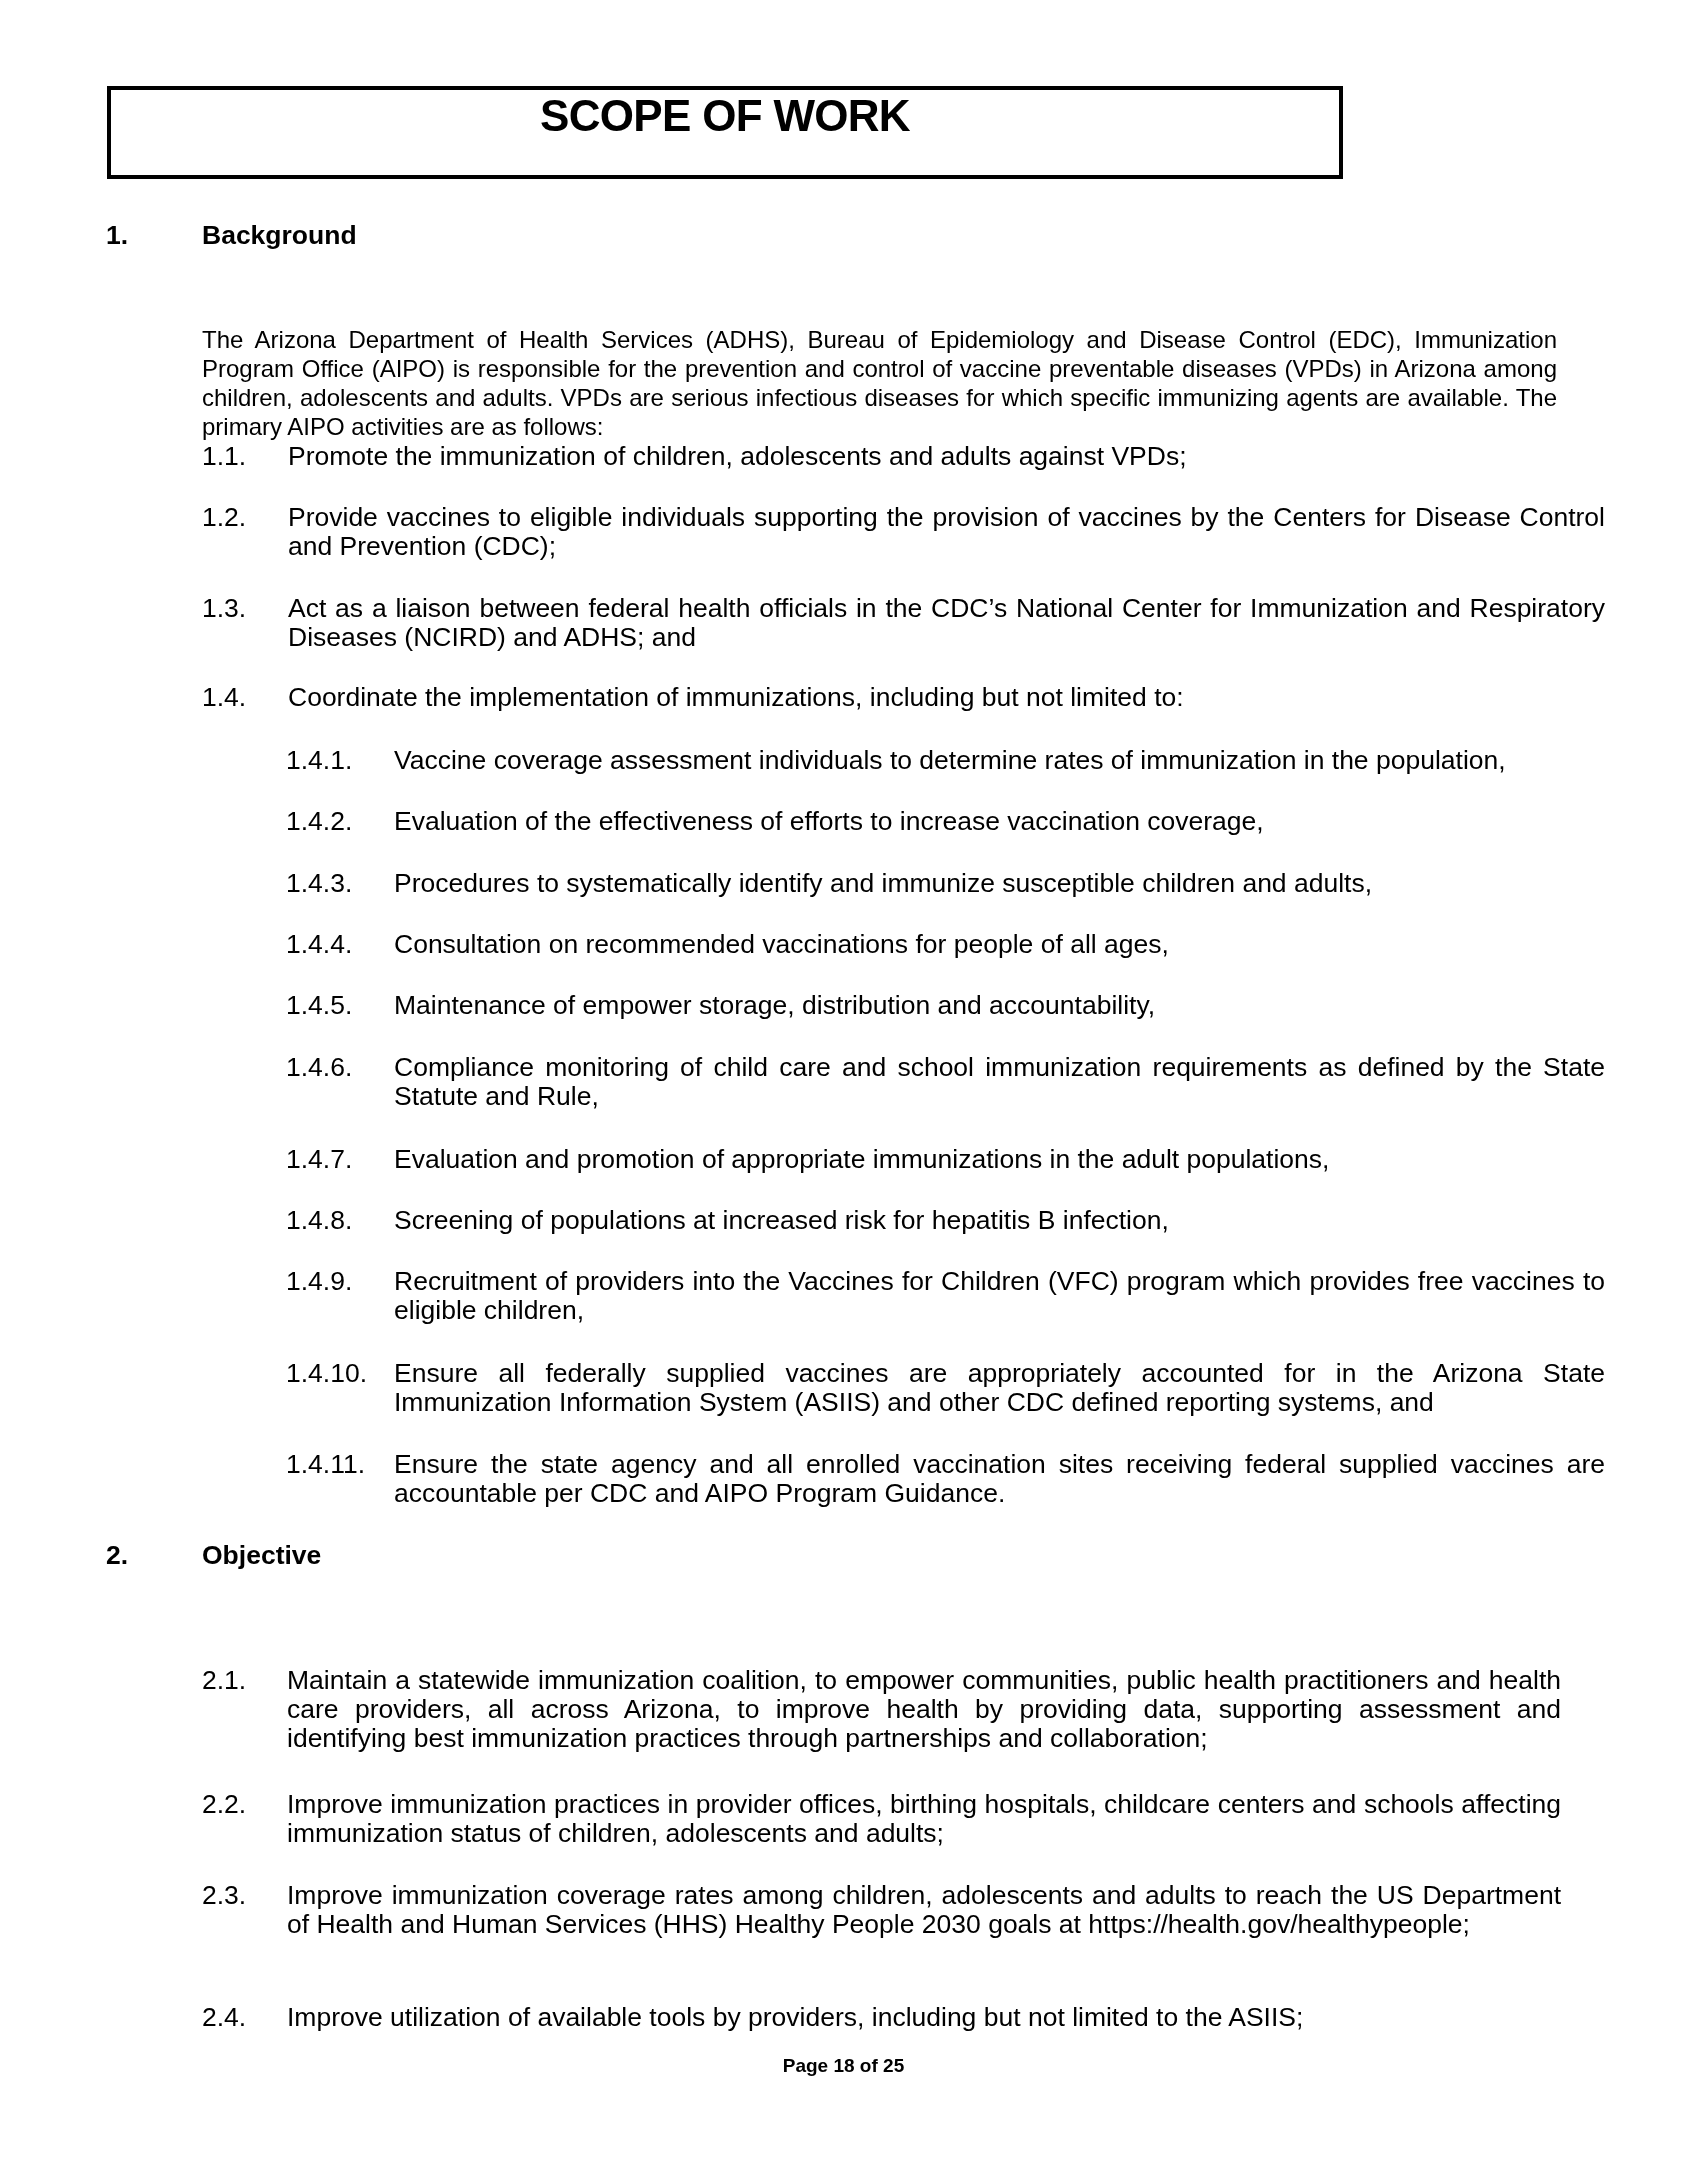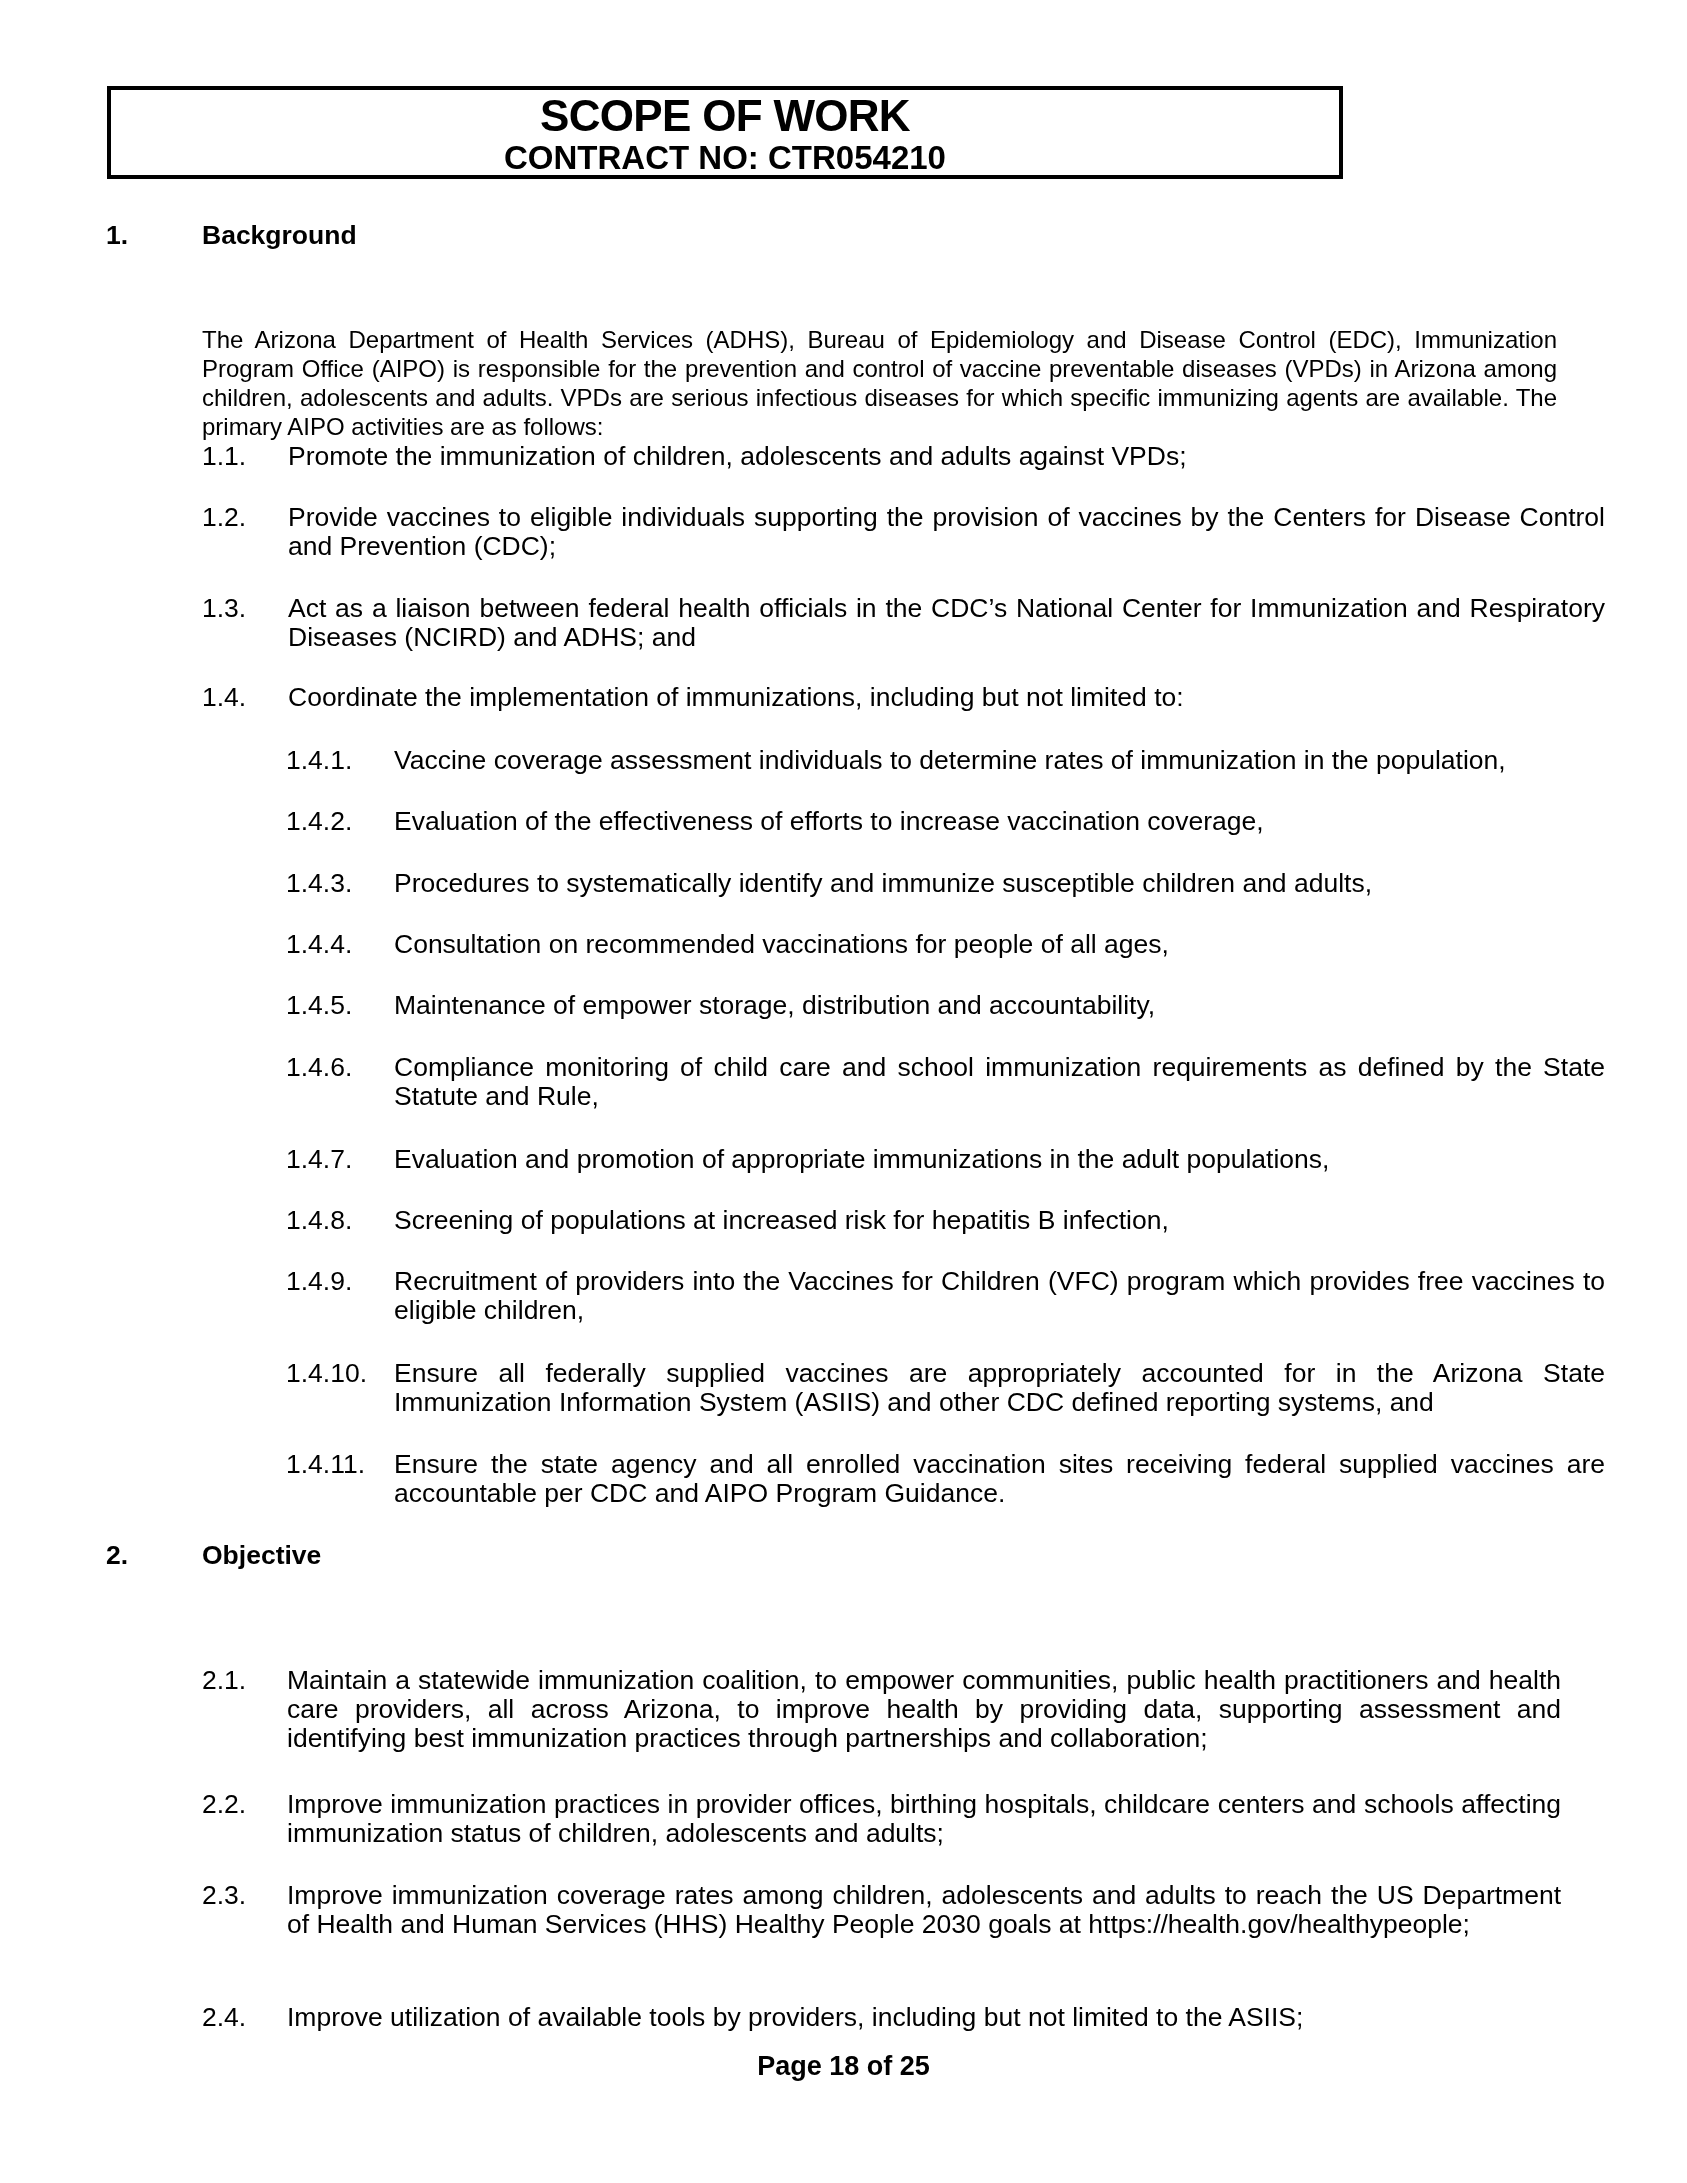--- a/index.html
+++ b/index.html
@@ -42,31 +42,30 @@
   .lvl3 { left: 286px; }
   .lvl3 .text { left: 108px; width: 1211px; }
 
   .obj { left: 202px; }
   .obj .text { left: 85px; width: 1274px; }
 
   .link { }
 
   .footer {
     position: absolute; left: 0; width: 1687px; top: 2053px; text-align: center;
-    font-weight: bold; font-size: 27px; line-height: 26.5px;
+    font-weight: bold; font-size: 19px; line-height: 26.5px;
   }
 </style>
 </head>
 <body>
 
 <div class="page">
 
   <div class="header-box">
     <div class="header-title">SCOPE OF WORK</div>
-    <div class="header-sub">CONTRACT NO: CTR054210</div>
   </div>
 
   <div class="section-heading" style="top:220px;">
     <span class="num">1.</span>
     <span class="title">Background</span>
   </div>
 
   <div class="para" style="left:202px; top:281px; width:1355px;">The Arizona Department of Health Services (ADHS), Bureau of Epidemiology and Disease Control (EDC), Immunization Program Office (AIPO) is responsible for the prevention and control of vaccine preventable diseases (VPDs) in Arizona among children, adolescents and adults. VPDs are serious infectious diseases for which specific immunizing agents are available.  The primary AIPO activities are as follows:</div>
 
   <div class="item lvl2" style="top:442px;">

